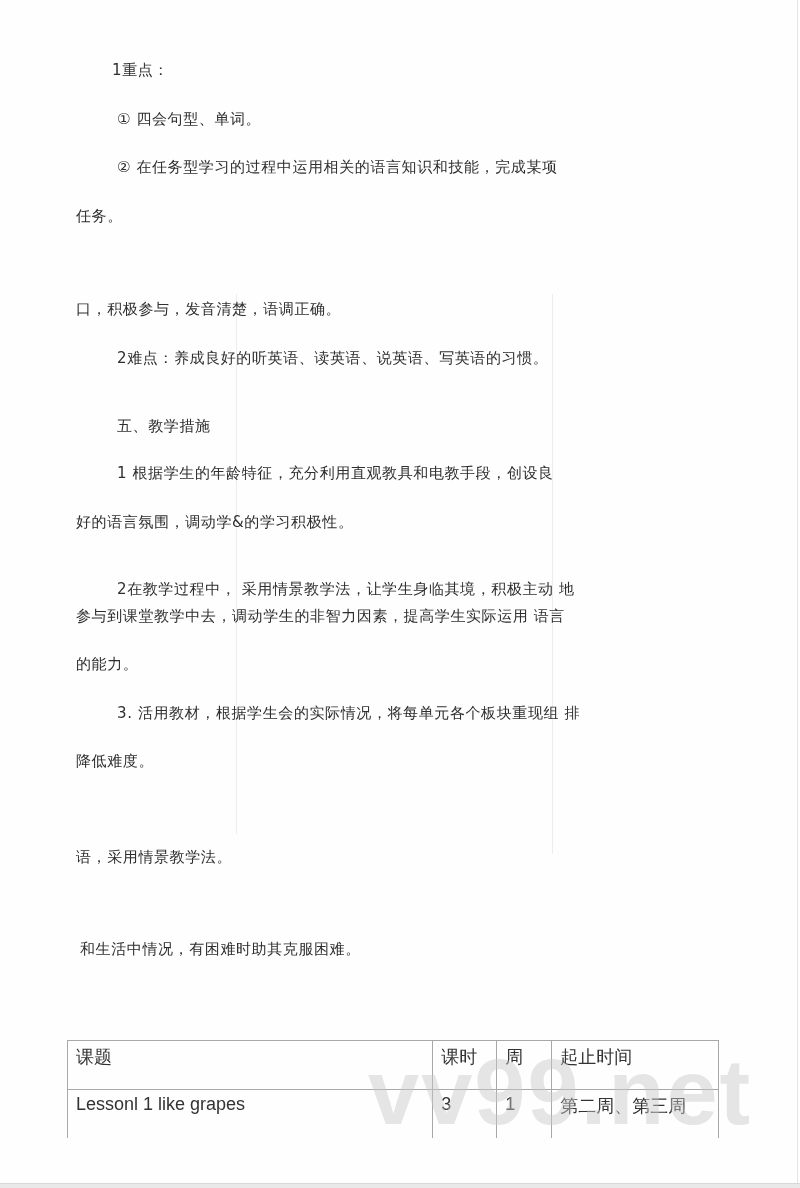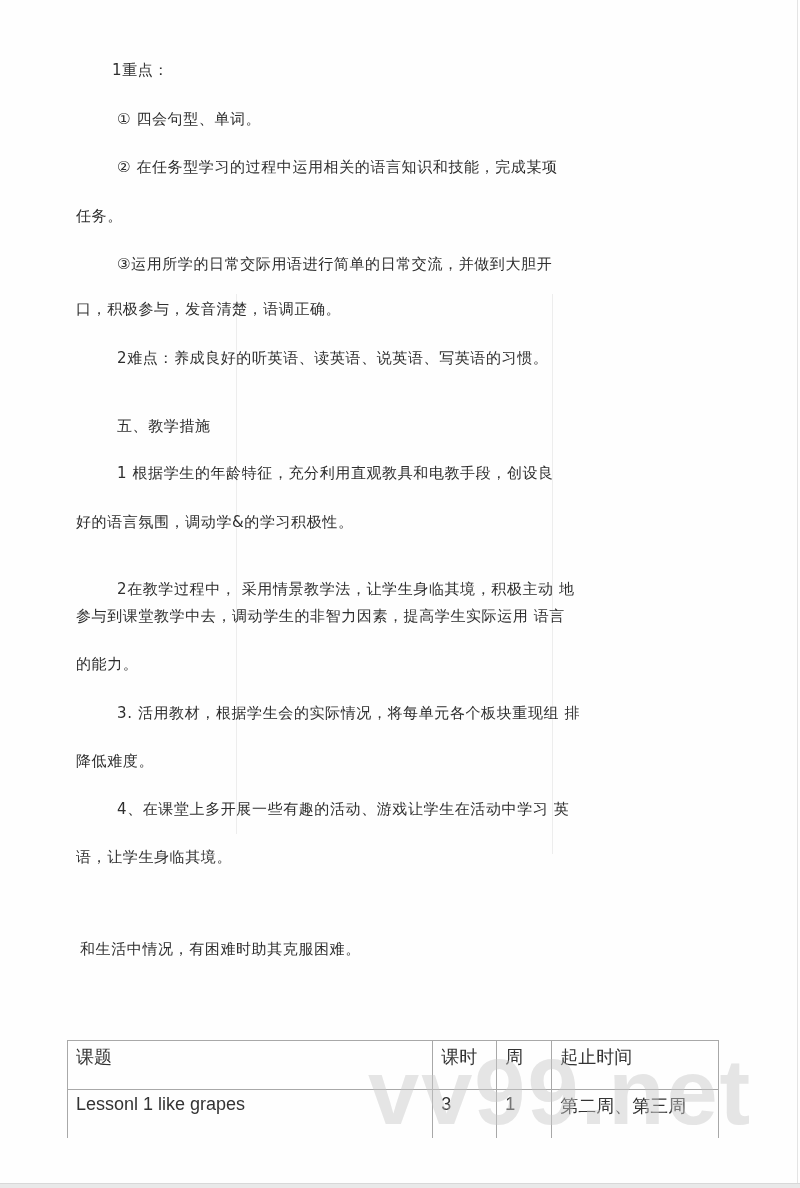--- a/index.html
+++ b/index.html
@@ -39,33 +39,31 @@
 <body>
 
 <div class="page">
   <div class="guide" style="left:236px; top:294px; height:540px;"></div>
   <div class="guide" style="left:552px; top:294px; height:560px;"></div>
 
   <div class="line" style="left:112px; top:58px;">1重点：</div>
   <div class="line" style="left:117px; top:107px;">① 四会句型、单词。</div>
   <div class="line" style="left:117px; top:155px;">② 在任务型学习的过程中运用相关的语言知识和技能，完成某项</div>
   <div class="line" style="left:76px; top:204px;">任务。</div>
-  <div class="line" style="left:117px; top:252px;">③运用所学的日常交际用语进行简单的日常交流，并做到大胆开</div>
   <div class="line" style="left:76px; top:297px;">口，积极参与，发音清楚，语调正确。</div>
   <div class="line" style="left:117px; top:346px;">2难点：养成良好的听英语、读英语、说英语、写英语的习惯。</div>
   <div class="line" style="left:117px; top:414px;">五、教学措施</div>
   <div class="line" style="left:117px; top:461px;">1 根据学生的年龄特征，充分利用直观教具和电教手段，创设良</div>
   <div class="line" style="left:76px; top:498px;margin-top:12px;">好的语言氛围，调动学&amp;的学习积极性。</div>
   <div class="line" style="left:117px; top:557px;margin-top:20px;">2在教学过程中，   采用情景教学法，让学生身临其境，积极主动 地</div>
   <div class="line" style="left:76px; top:604px;">参与到课堂教学中去，调动学生的非智力因素，提高学生实际运用 语言</div>
   <div class="line" style="left:76px; top:652px;">的能力。</div>
   <div class="line" style="left:117px; top:701px;text-align:center;">3. 活用教材，根据学生会的实际情况，将每单元各个板块重现组 排</div>
   <div class="line" style="left:76px; top:749px;">降低难度。</div>
-  <div class="line" style="left:117px; top:797px;">4、在课堂上多开展一些有趣的活动、游戏让学生在活动中学习  英</div>
-  <div class="line" style="left:76px; top:845px;">语，让学生身临其境。</div>
+  <div class="line" style="left:76px; top:845px;">语，采用情景教学法。</div>
   <div class="line" style="left:80px; top:937px;">和生活中情况，有困难时助其克服困难。</div>
 
   <table class="schedule">
     <colgroup>
       <col style="width:366px">
       <col style="width:64px">
       <col style="width:55px">
       <col style="width:167px">
     </colgroup>
     <tbody>

